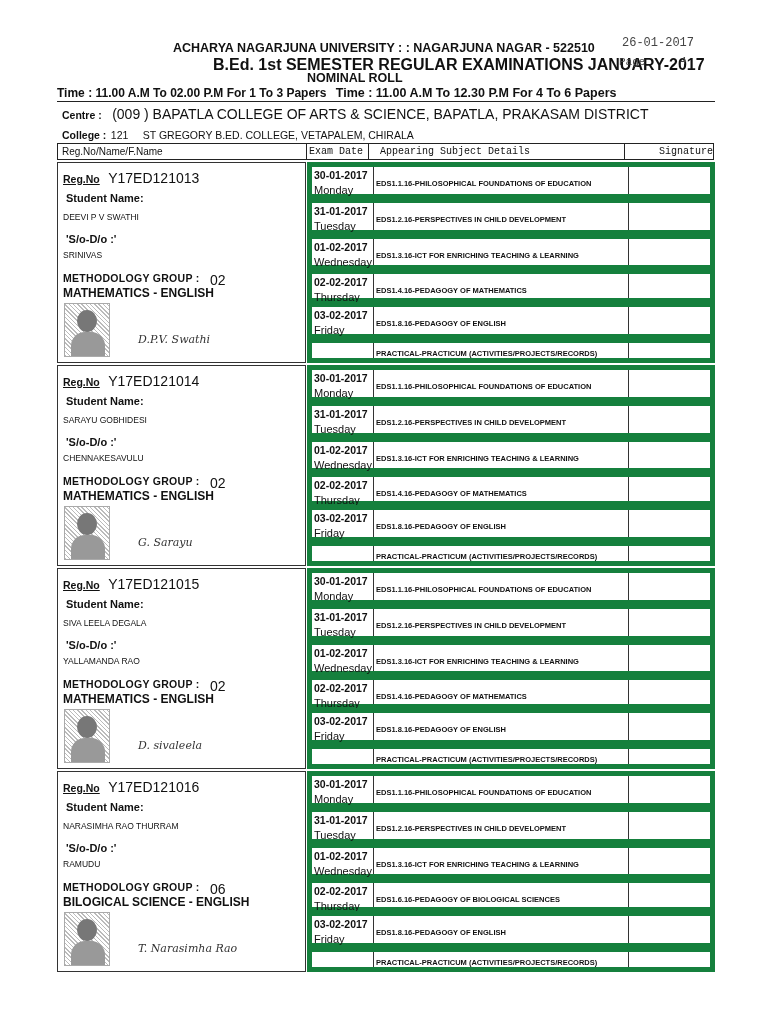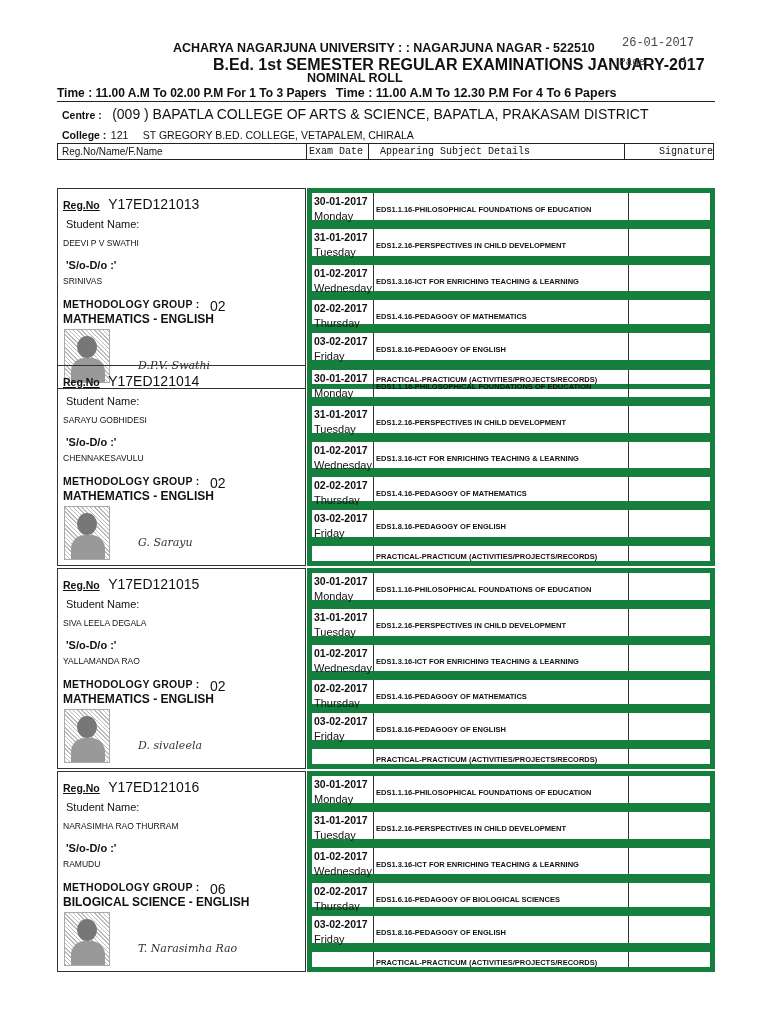--- a/index.html
+++ b/index.html
@@ -30,21 +30,21 @@
   #thead .c3 { left: 322px; font-family: "Liberation Mono", monospace; font-size: 10px; }
   #thead .c4 { right: 0px; font-family: "Liberation Mono", monospace; font-size: 10px; }
   #thead .vl { position: absolute; top: 0; bottom: 0; width: 1px; background: #222; }
 
   
   .student { position: absolute; left: 57px; width: 658px; height: 203px; }
   .left-box { position: absolute; left: 0; top: 0; width: 249px; height: 201px; border: 1px solid #333; box-sizing: border-box; }
   .reg { position: absolute; left: 5px; top: 6px; white-space: nowrap; }
   .reg .lbl { font-size: 10.5px; font-weight: bold; text-decoration: underline; }
   .reg .val { font-size: 14px; margin-left: 4px; }
-  .sname-lbl { position: absolute; left: 8px; top: 29px; font-size: 11px; font-weight: normal; }
+  .sname-lbl { position: absolute; left: 8px; top: 29px; font-size: 11px; font-weight: bold; }
   .sname { position: absolute; left: 5px; top: 49px; font-size: 8.5px; }
   .rel-lbl { position: absolute; left: 8px; top: 70px; font-size: 11px; font-weight: bold; }
   .rel { position: absolute; left: 5px; top: 87px; font-size: 8.5px; }
   .meth { position: absolute; left: 5px; top: 105px; white-space: nowrap; }
   .meth .lbl { font-size: 10.5px; font-weight: bold; letter-spacing: 0.3px; }
   .meth .val { font-size: 14px; margin-left: 6px; position: relative; top: 3px; }
   .subj-group { position: absolute; left: 5px; top: 123px; font-size: 12px; font-weight: bold; white-space: nowrap; }
   .photo { position: absolute; left: 6px; top: 140px; width: 46px; height: 54px; background:
       repeating-linear-gradient(45deg, #bbb 0 1px, #fff 1px 3px),
       repeating-linear-gradient(-45deg, #999 0 1px, transparent 1px 3px); border: 1px solid #aaa; box-sizing: border-box; overflow: hidden; }
@@ -91,21 +91,21 @@
   <span class="c c1">Reg.No/Name/F.Name</span>
   <div class="vl" style="left:248px"></div>
   <span class="c c2">Exam Date</span>
   <div class="vl" style="left:310px"></div>
   <span class="c c3">Appearing Subject Details</span>
   <div class="vl" style="left:566px"></div>
   <span class="c c4">Signature</span>
 </div>
 
 <div id="students">
-    <div class="student" style="top: 162px; margin-top: 26px;">
+    <div class="student" style="top: 162px;">
       <div class="left-box">
         <div class="reg">
           <span class="lbl">Reg.No</span>
           <span class="val">Y17ED121013</span>
         </div>
         <div class="sname-lbl">Student Name:</div>
         <div class="sname">DEEVI P V SWATHI</div>
         <div class="rel-lbl">'S/o-D/o :'</div>
         <div class="rel">SRINIVAS</div>
         <div class="meth">

